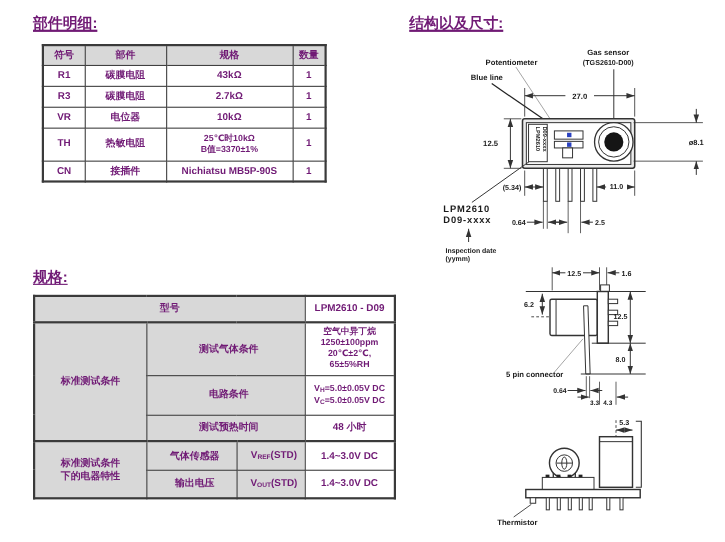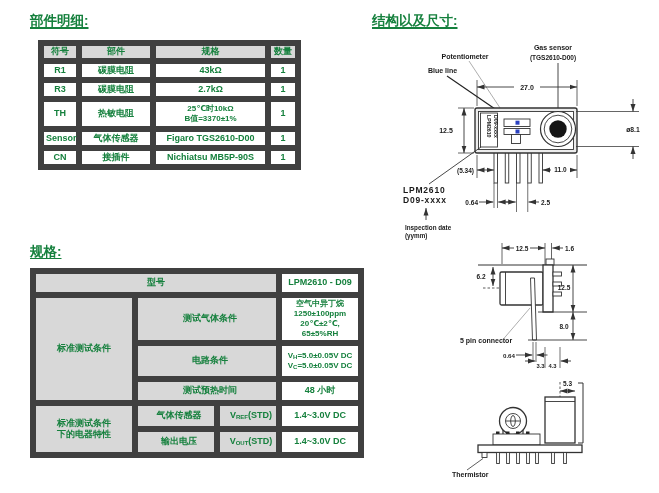--- a/index.html
+++ b/index.html
@@ -1,22 +1,22 @@
 <!DOCTYPE html>
 <html><head>
 <meta charset="utf-8">
 <style>
   html,body{margin:0;padding:0;background:#fff;}
   .page{position:relative;width:659px;height:493px;background:#fff;overflow:hidden;
-        font-family:"Liberation Sans","DejaVu Sans",sans-serif;color:#15803d;}
+        font-family:"Liberation Sans","DejaVu Sans",sans-serif;color:#701a75;}
   .sec-title{position:absolute;font-size:13.5px;font-weight:bold;
              text-decoration:underline;text-decoration-thickness:1.5px;text-underline-offset:2px;}
   table{border-collapse:collapse;table-layout:fixed;}
   .dtable{position:absolute;border:2px solid #3a3a3a;}
-  .dtable td,.dtable th{border:6px solid #404040;font-size:9px;font-weight:bold;
+  .dtable td,.dtable th{border:1px solid #404040;font-size:9px;font-weight:bold;
                         text-align:center;vertical-align:middle;padding:0 2px;line-height:1.25;}
   .dtable th{background:#d8d8d8;}
   .gray{background:#d8d8d8;}
   .white{background:#fff;}
   .left{text-align:right;padding-left:8px!important;}
   .preline{white-space:pre-line;}
   .sm{font-size:8px!important;margin-left:48px;}
   .bt2 td{border-top:2px solid #3a3a3a;}
   .vsub{font-size:6px;vertical-align:-1px;letter-spacing:0;}
   svg{position:absolute;overflow:visible;}
@@ -53,31 +53,31 @@
       <td>碳膜电阻</td>
       <td>43kΩ</td>
       <td>1</td>
     </tr>
     <tr style="height:19px">
       <td>R3</td>
       <td>碳膜电阻</td>
       <td>2.7kΩ</td>
       <td>1</td>
     </tr>
+    <tr style="height:19px">
+      <td>VR</td>
+      <td>电位器</td>
+      <td>10kΩ</td>
+      <td>1</td>
+    </tr>
     <tr style="height:30px">
       <td>TH</td>
       <td>热敏电阻</td>
       <td class="preline sm">25℃时10kΩ
 B值=3370±1%</td>
-      <td>1</td>
-    </tr>
-    <tr style="height:19px">
-      <td>Sensor</td>
-      <td>气体传感器</td>
-      <td>Figaro TGS2610-D00</td>
       <td>1</td>
     </tr>
     <tr style="height:19px">
       <td>CN</td>
       <td>接插件</td>
       <td>Nichiatsu MB5P-90S</td>
       <td>1</td>
     </tr>
   </tbody>
     </table>

